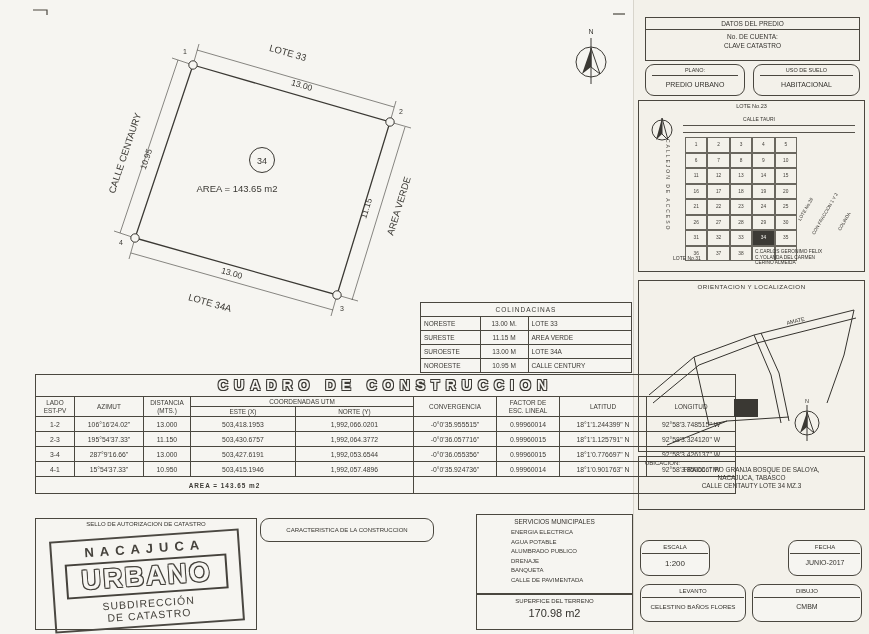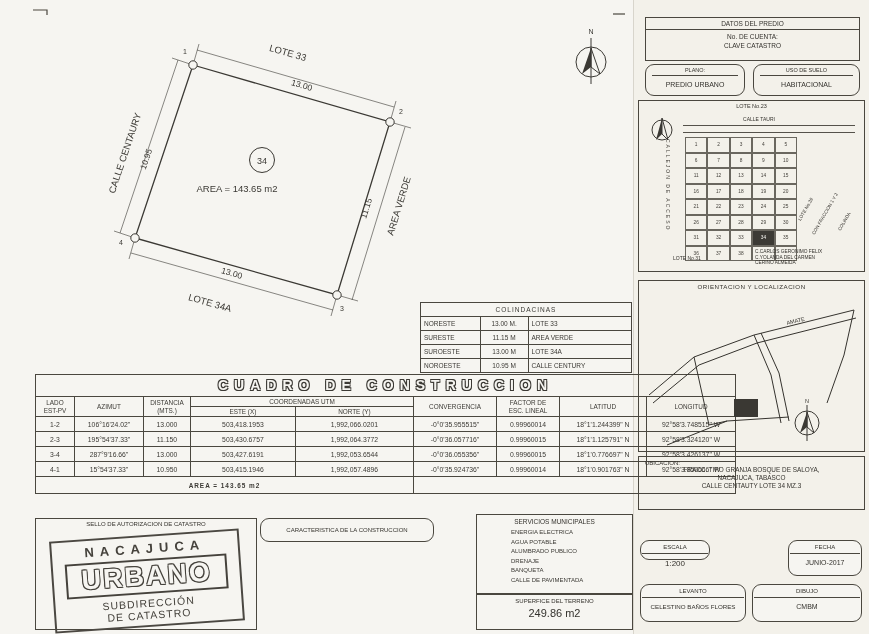--- a/index.html
+++ b/index.html
@@ -412,24 +412,24 @@
         <div class="svc-item">DRENAJE</div>
 
         <div class="svc-item">BANQUETA</div>
 
         <div class="svc-item">CALLE DE PAVIMENTADA</div>
       </div>
   </div>
 
   <div class="abs box" style="left:476px;top:594px;width:157px;height:36px;">
     <div style="font-size:6px;text-align:center;margin-top:3px;">SUPERFICE DEL TERRENO</div>
-    <div style="font-size:11px;text-align:center;margin-top:3px;">249.86 m2</div>
-  </div>
-
-  <div class="plaque" style="left:640px;top:540px;width:70px;height:20px;">
+    <div style="font-size:11px;text-align:center;margin-top:3px;">170.98 m2</div>
+  </div>
+
+  <div class="plaque" style="left:640px;top:540px;width:70px;height:36px;">
     <div class="pl-label">ESCALA</div>
     <div class="pl-value">1:200</div>
   </div>
   <div class="plaque" style="left:788px;top:540px;width:74px;height:36px;">
     <div class="pl-label">FECHA</div>
     <div class="pl-value" style="font-size:7px;">JUNIO-2017</div>
   </div>
   <div class="plaque" style="left:640px;top:584px;width:106px;height:38px;">
     <div class="pl-label">LEVANTO</div>
     <div class="pl-value" style="font-size:6.2px;">CELESTINO BAÑOS FLORES</div>

